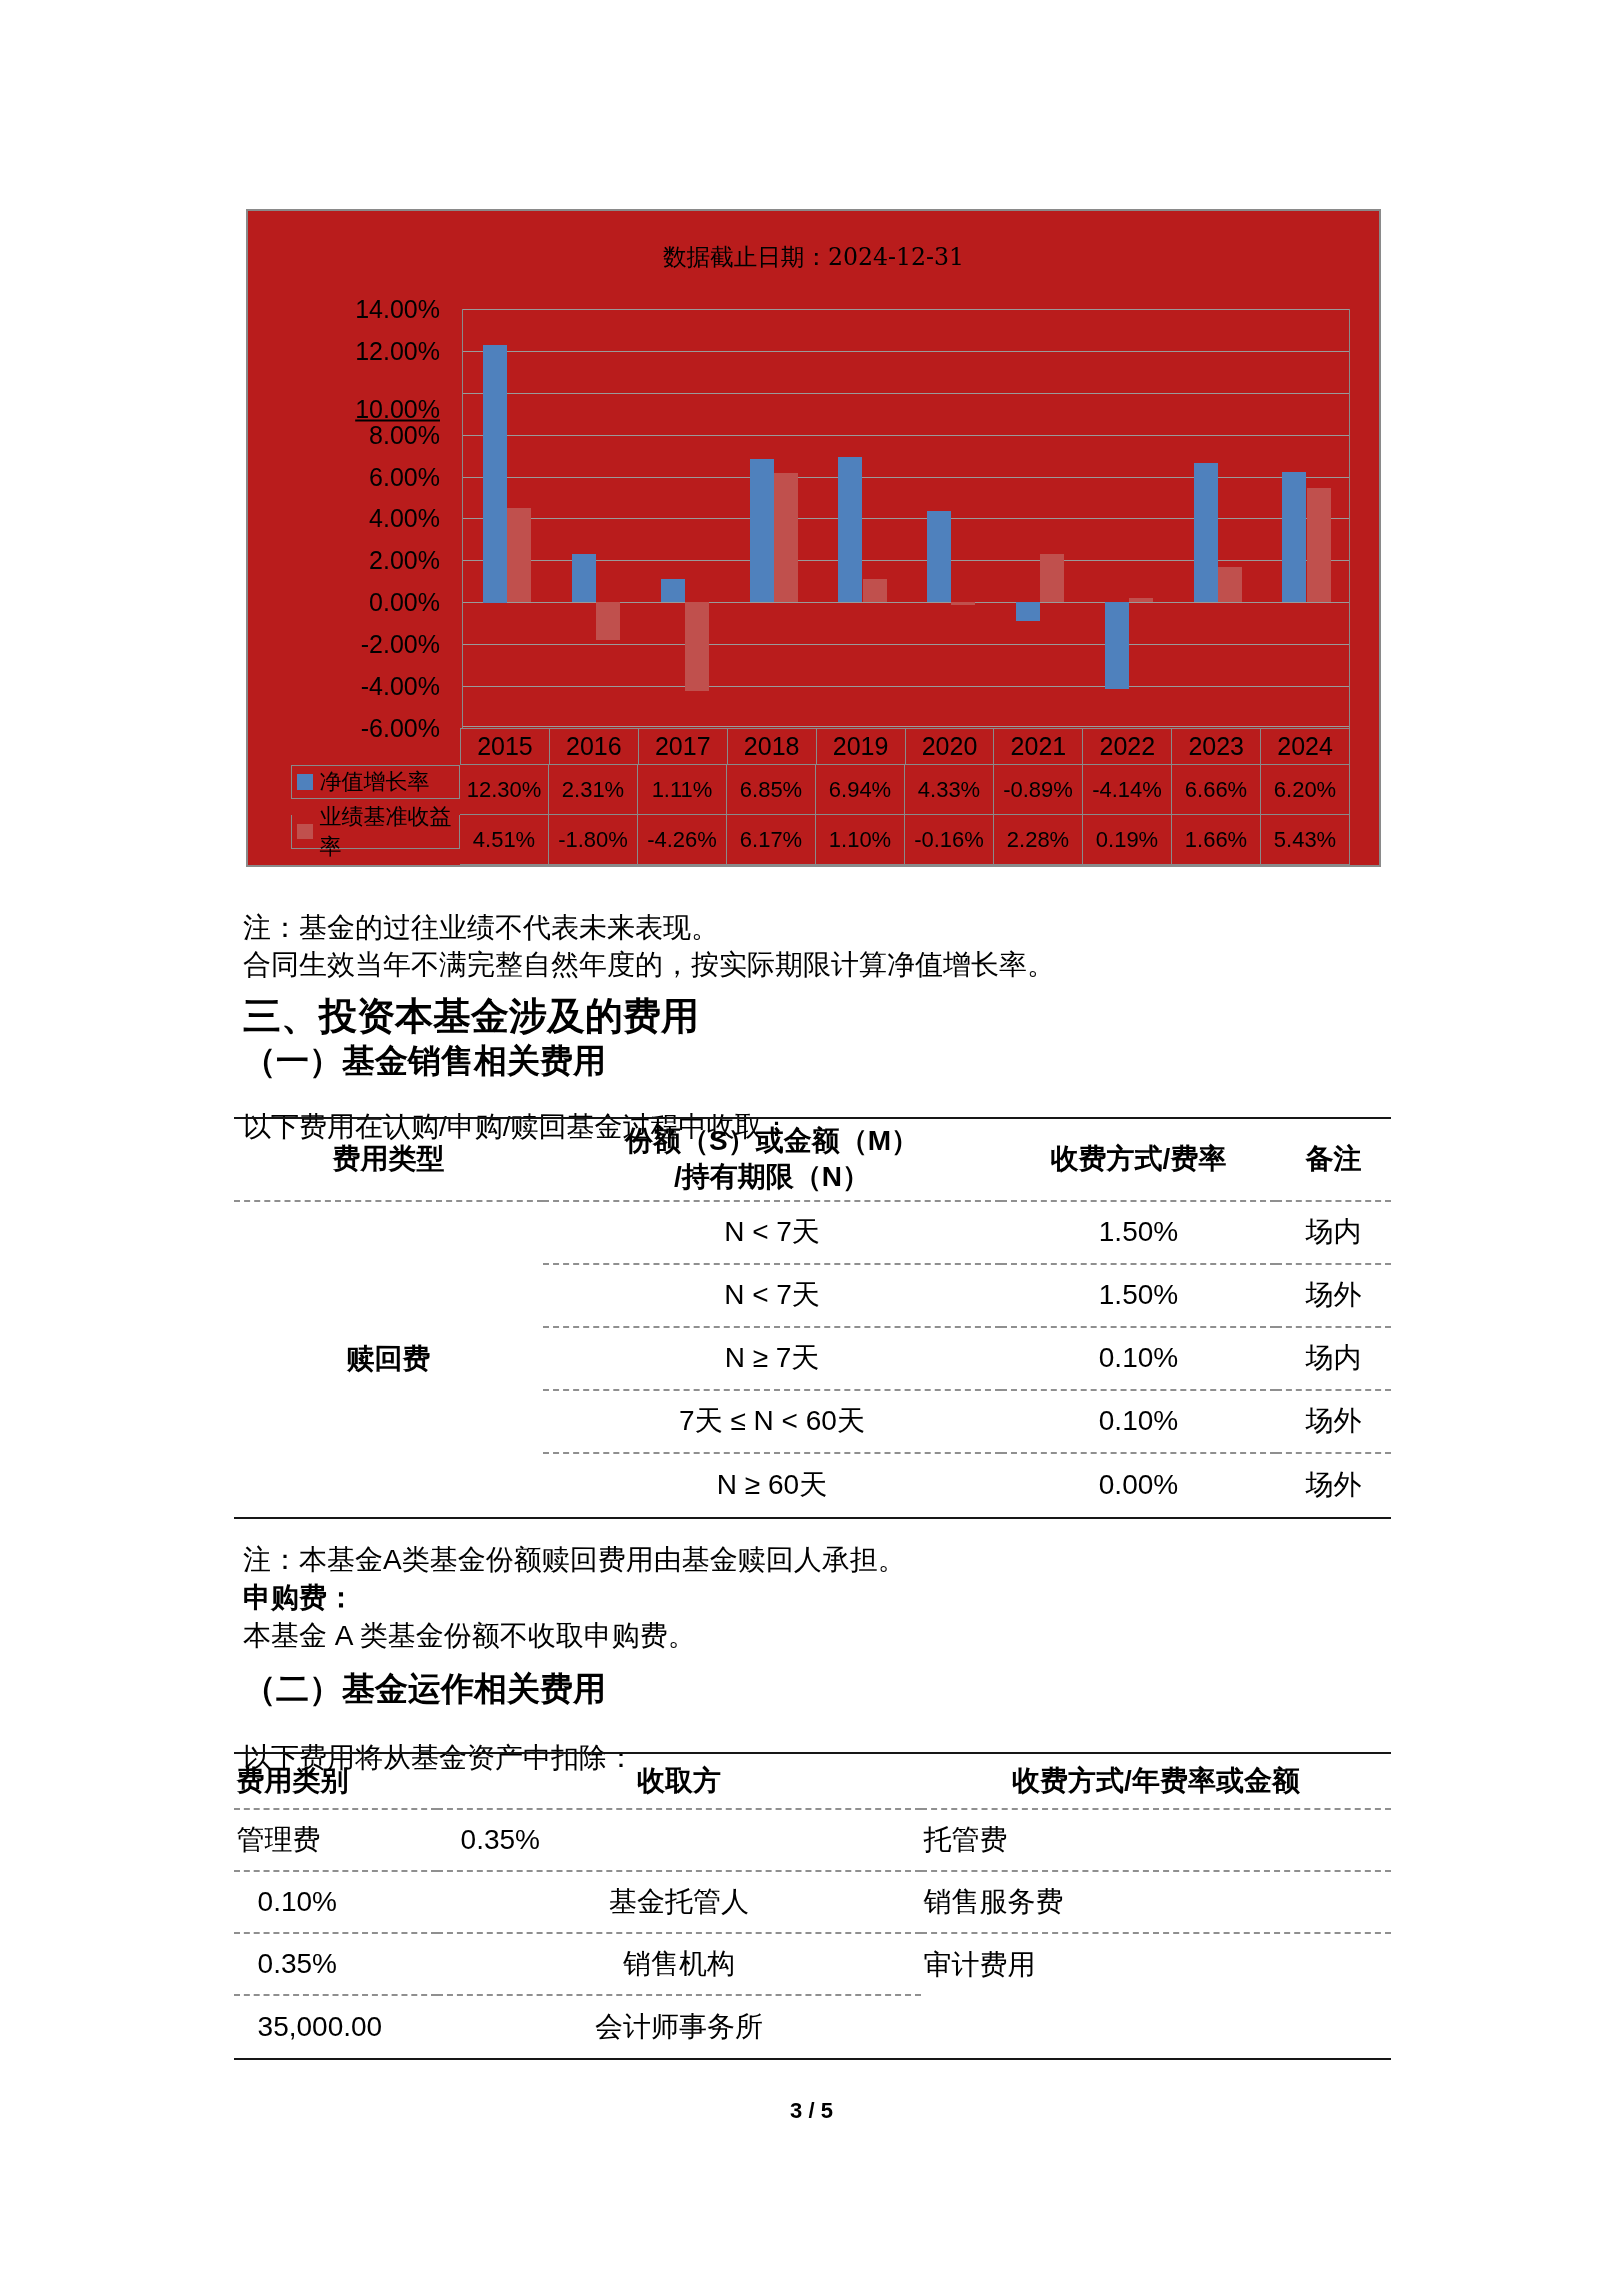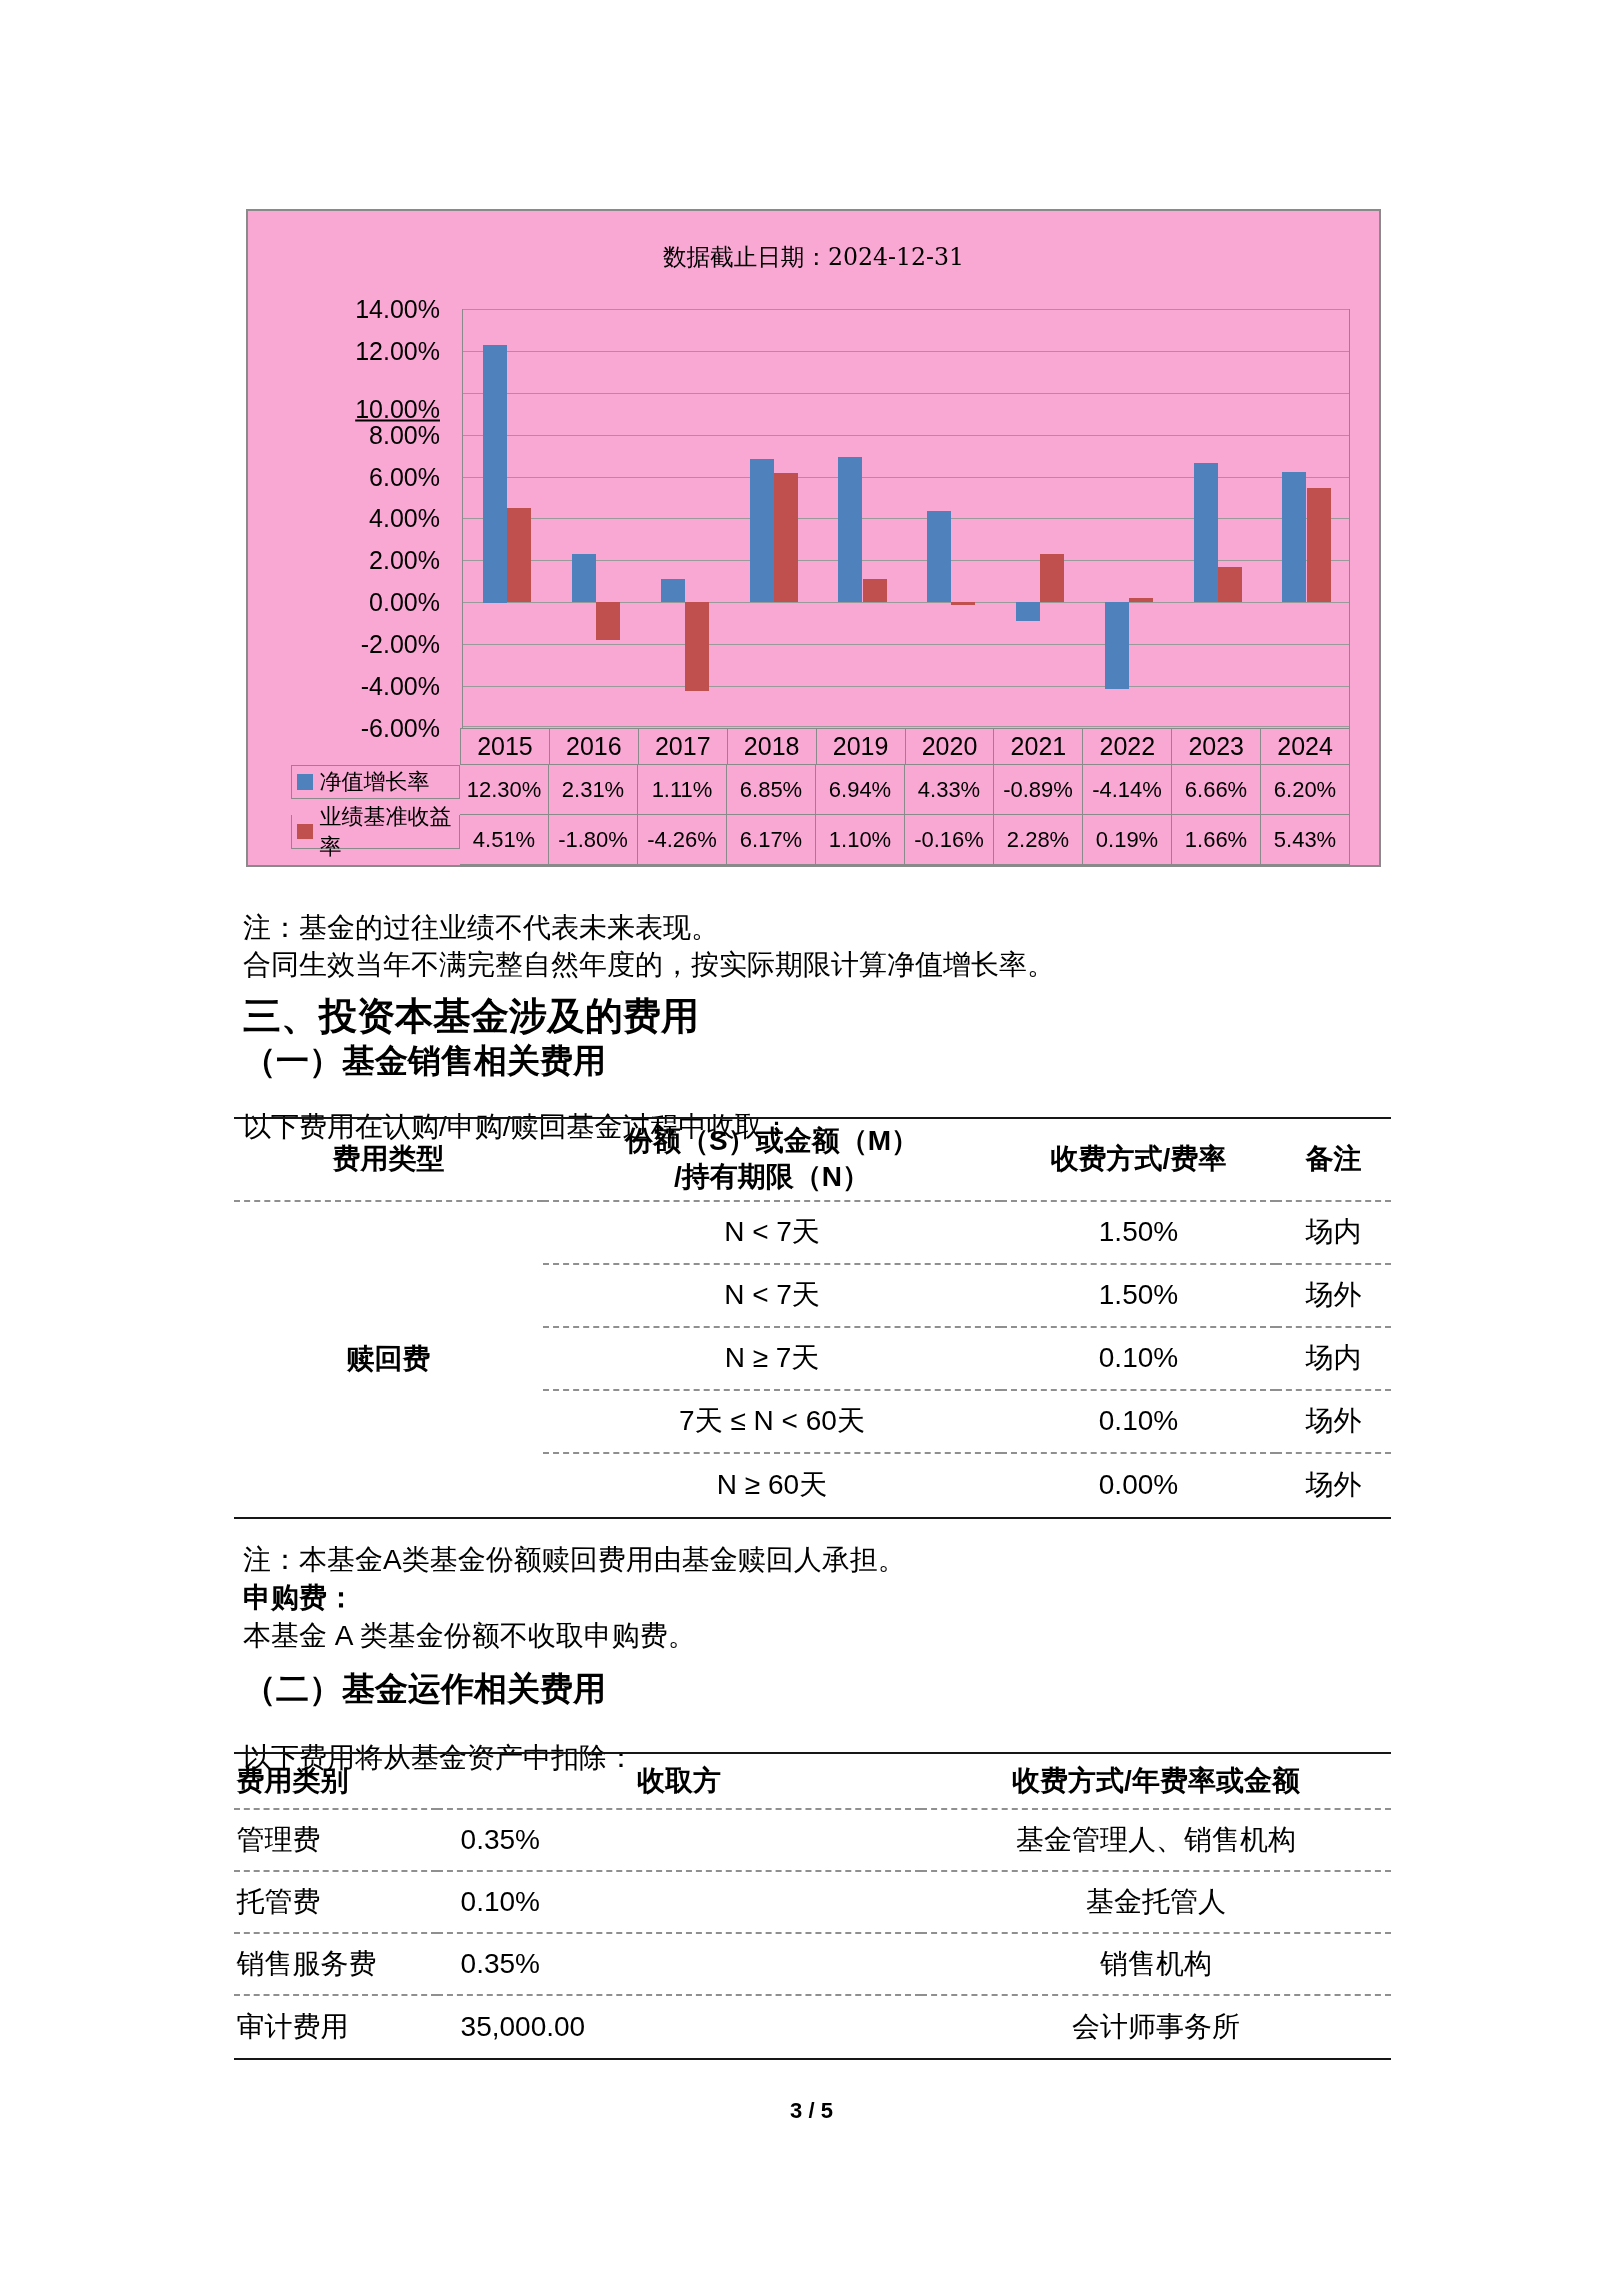--- a/index.html
+++ b/index.html
@@ -2,21 +2,21 @@
 <html style="font-size:10.5px"><head>
 <meta charset="utf-8">
 <style>
   html,body{margin:0;padding:0;}
   body{width:1623px;height:2295px;background:#ffffff;position:relative;
        font-family:"Liberation Sans","DejaVu Sans",sans-serif;color:#000;}
   .abs{position:absolute;}
 
   
   .chart-frame{left:246px;top:209px;width:1135px;height:658px;
-               border:2px solid #8a8a8a;box-sizing:border-box;background:#f9a8d4;}
+               border:2px solid #8a8a8a;box-sizing:border-box;background:#b91c1c;}
   .chart-title{position:absolute;left:0;right:0;top:30px;text-align:center;
                font-size:23.6px;font-family:"DejaVu Serif","Liberation Serif",serif;}
   .y-axis{position:absolute;left:0;top:98px;width:214px;height:419px;}
   .y-axis .ylab{position:absolute;right:22px;transform:translateY(-50%);
                 font-size:25px;white-space:nowrap;}
   .plot{position:absolute;left:214px;top:98px;width:888px;height:419px;
         border-left:1.3px solid #8a8a8a;border-right:1.3px solid #8a8a8a;box-sizing:border-box;}
   .gridline{position:absolute;left:0;right:0;height:1.3px;background:#9a9a9a;}
   .bar{position:absolute;}
   .dtable{position:absolute;left:43px;top:517px;width:1059px;font-size:22px;}
@@ -189,21 +189,20 @@
 
 <h3 class="abs h-sub" style="left:243px;top:1667px;margin:0;">（二）基金运作相关费用</h3>
 <p class="abs body-text" style="left:243px;top:1712px;">以下费用将从基金资产中扣除：</p>
 
 <div class="abs fee-table ft2" style="top:1752px;" id="feeTable2">
     <div class="cell th2 sep left pad-s">费用类别</div>
     <div class="cell th2 sep">收取方</div>
     <div class="cell th2 sep">收费方式/年费率或金额</div>
     <div class="cell td2 left pad-s sep">管理费</div>
     <div class="cell td2 left pad-l sep">0.35%</div>
-    <div class="cell td2 sep">基金管理人、销售机构</div>
     <div class="cell td2 left pad-s sep">托管费</div>
     <div class="cell td2 left pad-l sep">0.10%</div>
     <div class="cell td2 sep">基金托管人</div>
     <div class="cell td2 left pad-s sep">销售服务费</div>
     <div class="cell td2 left pad-l sep">0.35%</div>
     <div class="cell td2 sep">销售机构</div>
     <div class="cell td2 left pad-s">审计费用</div>
     <div class="cell td2 left pad-l">35,000.00</div>
     <div class="cell td2">会计师事务所</div>
   </div>

